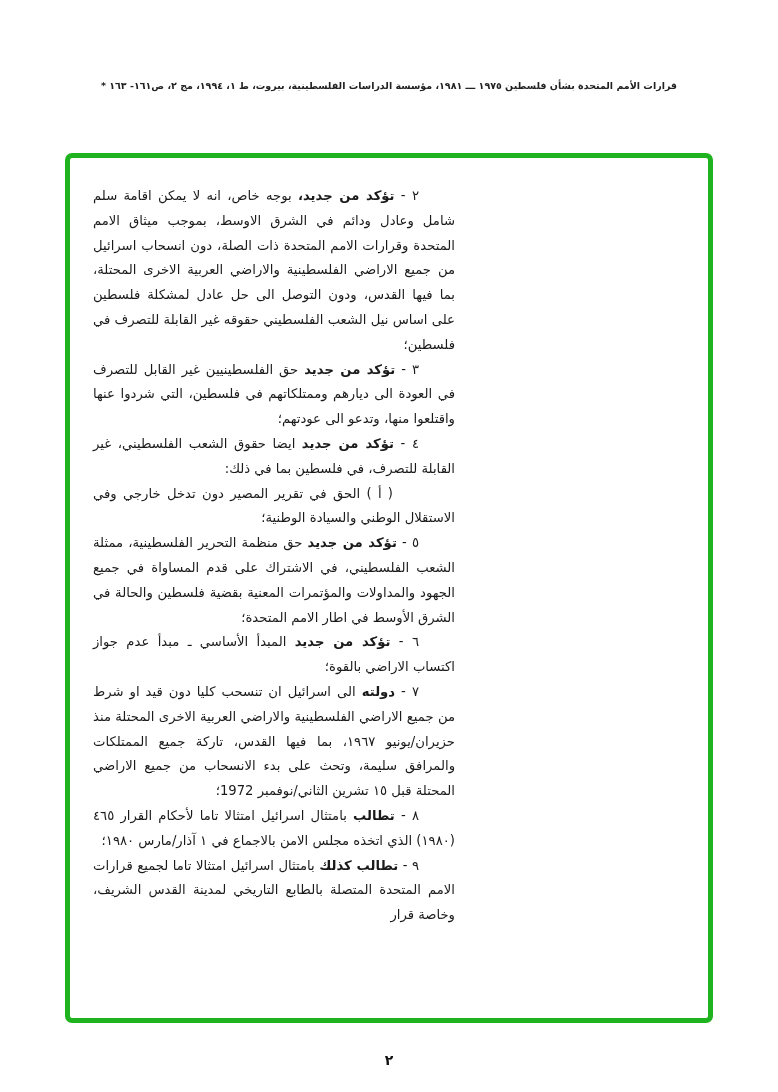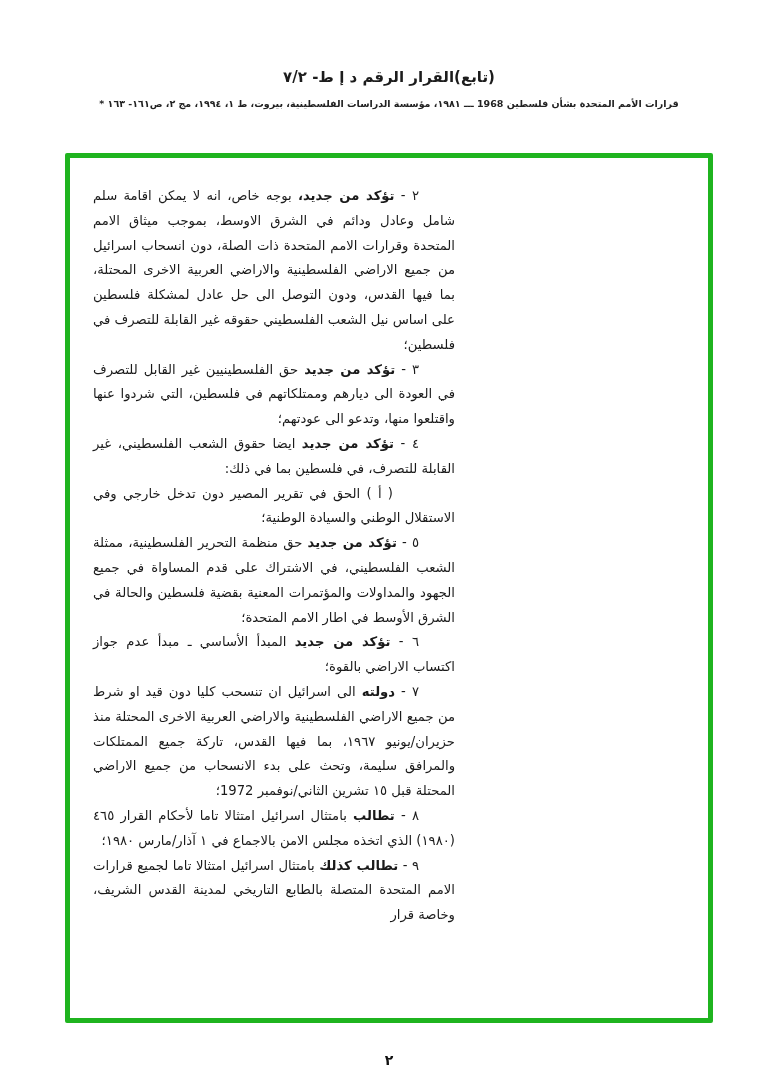--- a/index.html
+++ b/index.html
@@ -35,21 +35,21 @@
     font-weight: bold;
     color: #222;
   }
   .frame {
     position: absolute;
     left: 65px;
     top: 153px;
     width: 638px;
     height: 860px;
     border: 5px solid #1fb41f;
-    border-radius: 2px;
+    border-radius: 7px;
     background: #ffffff;
   }
   .text-column {
     position: absolute;
     top: 26px;
     right: 253px;
     width: 362px;
     direction: rtl;
     text-align: justify;
     text-align-last: right;
@@ -77,22 +77,21 @@
     font-weight: bold;
     color: #111;
   }
 </style>
 </head>
 <body>
 
 <div class="page">
 
   <div class="header">
-    <div class="doc-title">(تابع)القرار الرقم د إ ط- ٧/٢</div>
-    <div class="doc-citation">قرارات الأمم المتحدة بشأن فلسطين 1968 ـــ ١٩٨١، مؤسسة الدراسات الفلسطينية، بيروت، ط ١، ١٩٩٤، مج ٢، ص١٦١- ١٦٣ *</div>
+    <div class="doc-citation">قرارات الأمم المتحدة بشأن فلسطين ١٩٧٥ ـــ ١٩٨١، مؤسسة الدراسات الفلسطينية، بيروت، ط ١، ١٩٩٤، مج ٢، ص١٦١- ١٦٣ *</div>
   </div>
 
   <div class="frame">
     <div class="text-column">
         <p class="para"><span>٢ - </span><b class="lead">تؤكد من جديد،</b><span> بوجه خاص، انه لا يمكن اقامة سلم شامل وعادل ودائم في الشرق الاوسط، بموجب ميثاق الامم المتحدة وقرارات الامم المتحدة ذات الصلة، دون انسحاب اسرائيل من جميع الاراضي الفلسطينية والاراضي العربية الاخرى المحتلة، بما فيها القدس، ودون التوصل الى حل عادل لمشكلة فلسطين على اساس نيل الشعب الفلسطيني حقوقه غير القابلة للتصرف في فلسطين؛</span></p>
         <p class="para"><span>٣ - </span><b class="lead">تؤكد من جديد</b><span> حق الفلسطينيين غير القابل للتصرف في العودة الى ديارهم وممتلكاتهم في فلسطين، التي شردوا عنها واقتلعوا منها، وتدعو الى عودتهم؛</span></p>
         <p class="para"><span>٤ - </span><b class="lead">تؤكد من جديد</b><span> ايضا حقوق الشعب الفلسطيني، غير القابلة للتصرف، في فلسطين بما في ذلك:</span></p>
         <p class="para sub"><span>( أ ) </span><b class="lead"></b><span>الحق في تقرير المصير دون تدخل خارجي وفي الاستقلال الوطني والسيادة الوطنية؛</span></p>
         <p class="para"><span>٥ - </span><b class="lead">تؤكد من جديد</b><span> حق منظمة التحرير الفلسطينية، ممثلة الشعب الفلسطيني، في الاشتراك على قدم المساواة في جميع الجهود والمداولات والمؤتمرات المعنية بقضية فلسطين والحالة في الشرق الأوسط في اطار الامم المتحدة؛</span></p>
         <p class="para"><span>٦ - </span><b class="lead">تؤكد من جديد</b><span> المبدأ الأساسي ـ مبدأ عدم جواز اكتساب الاراضي بالقوة؛</span></p>

